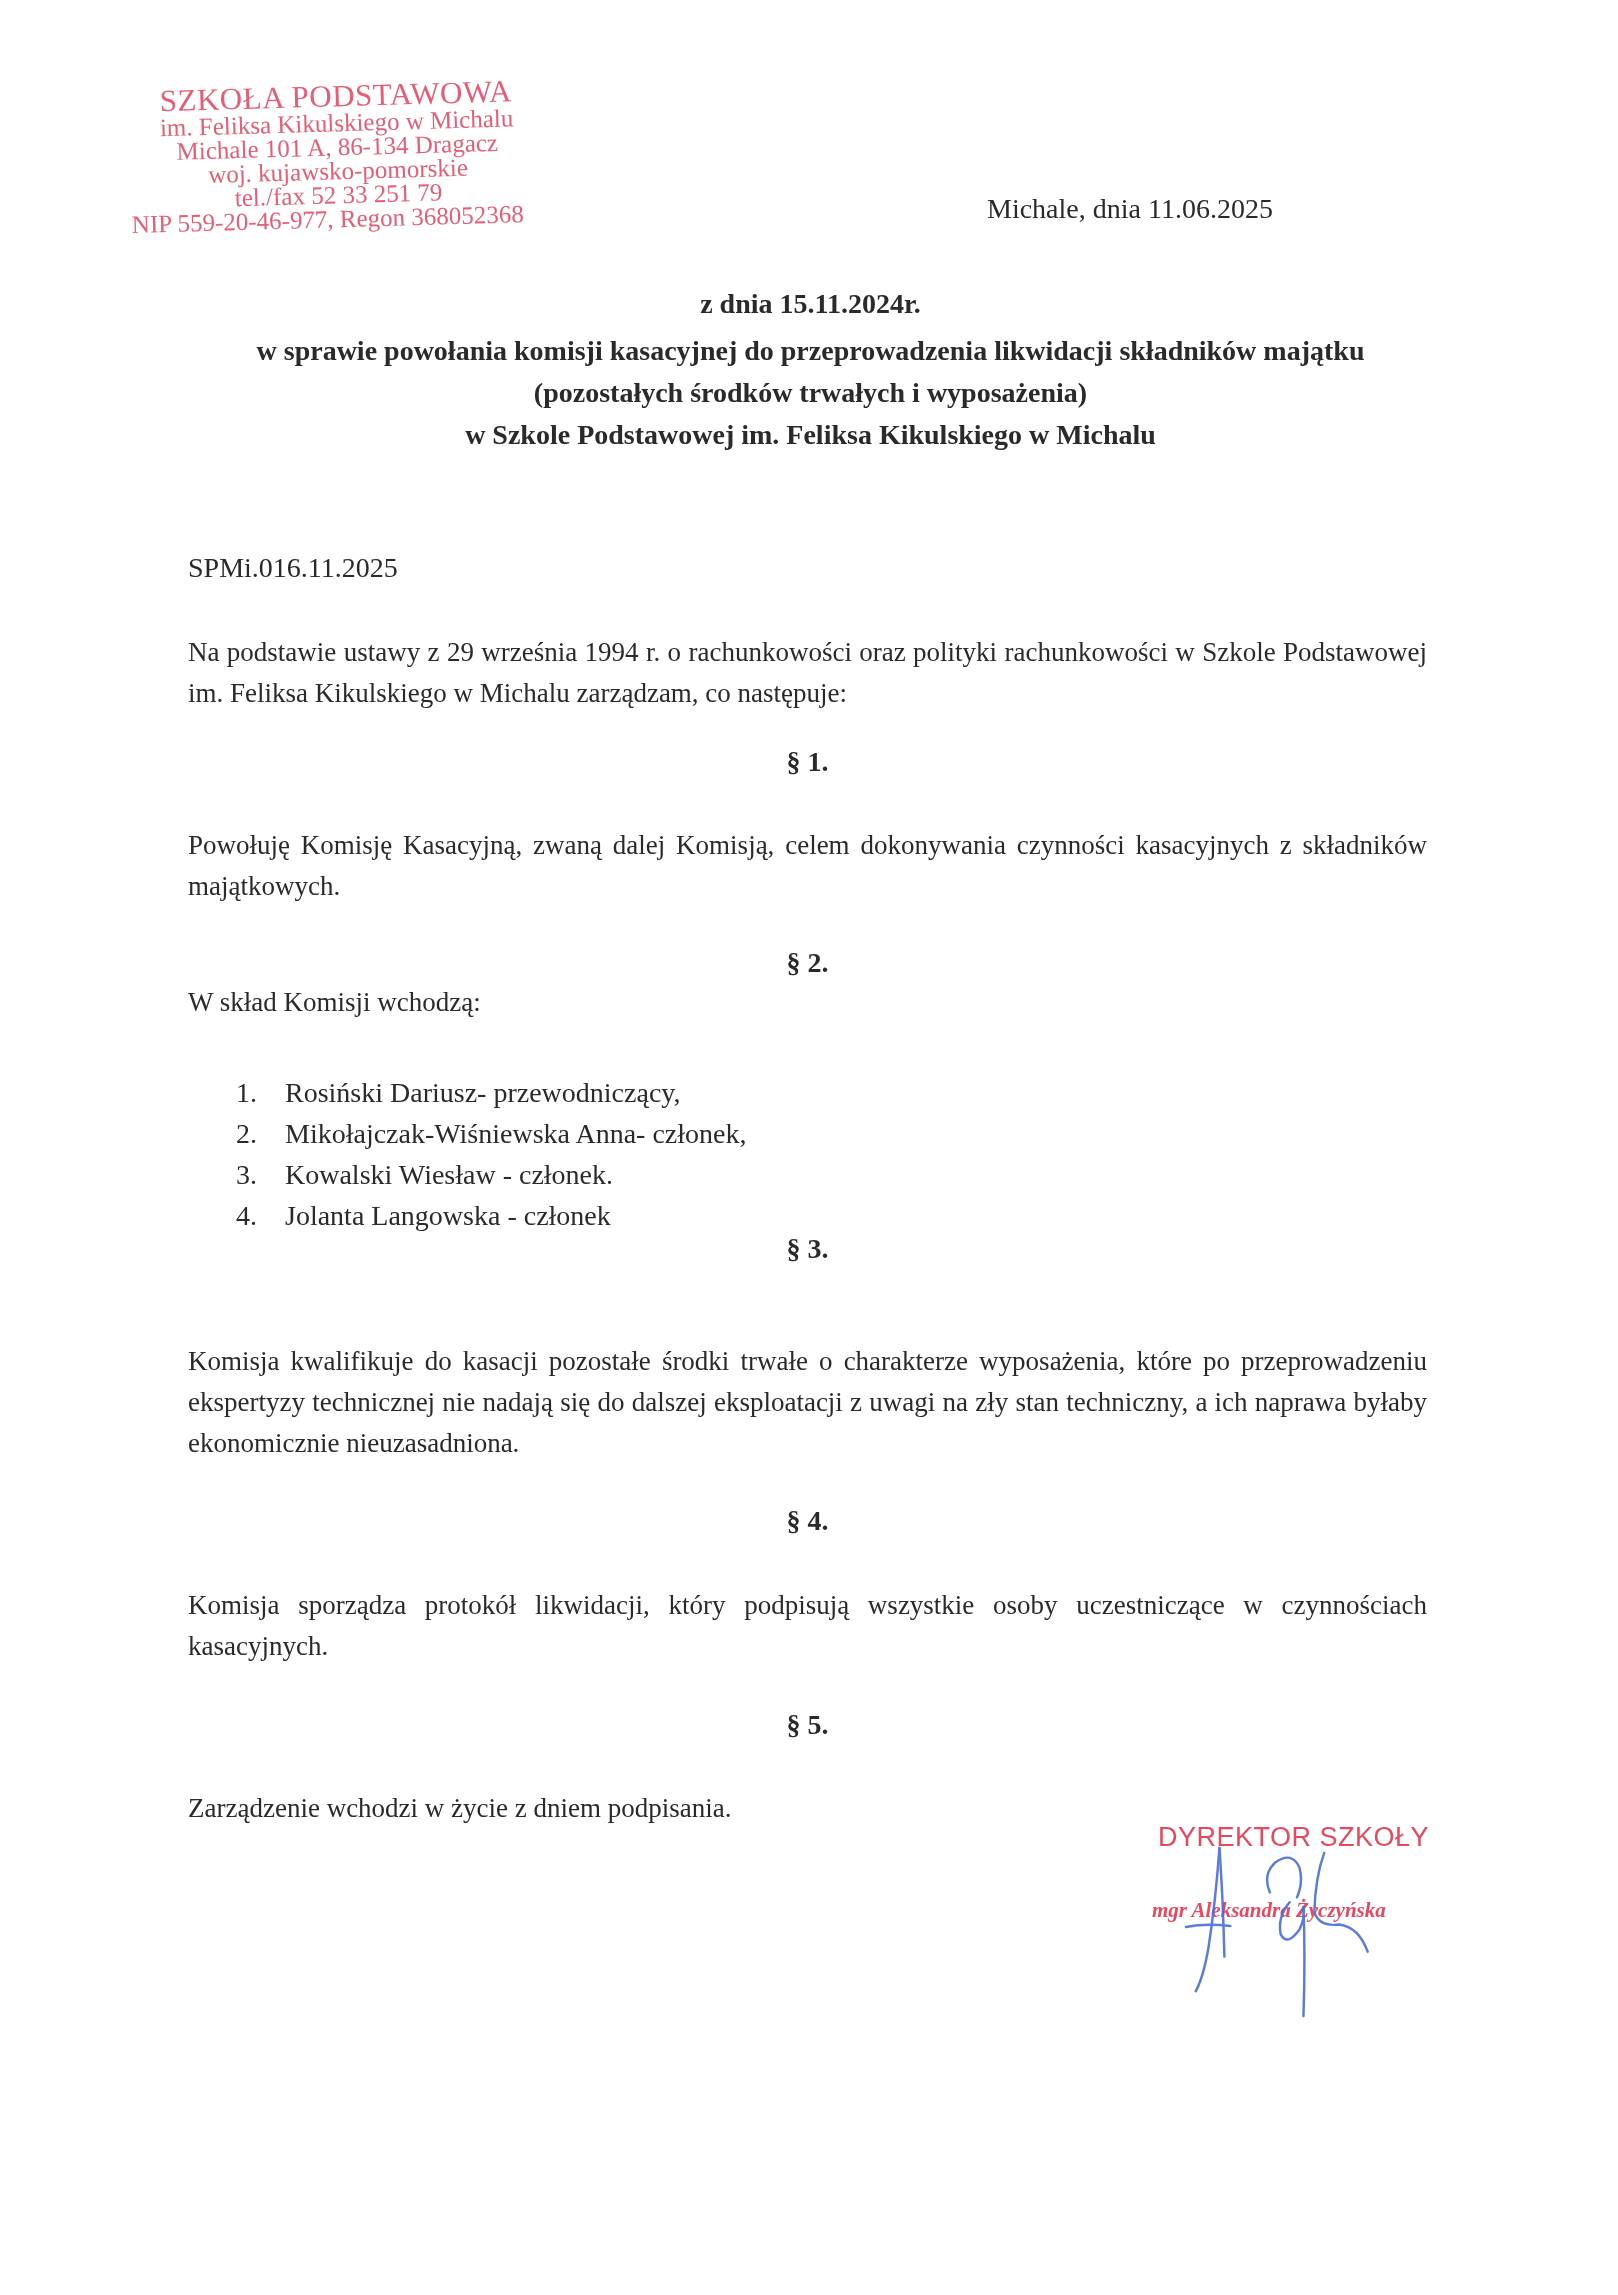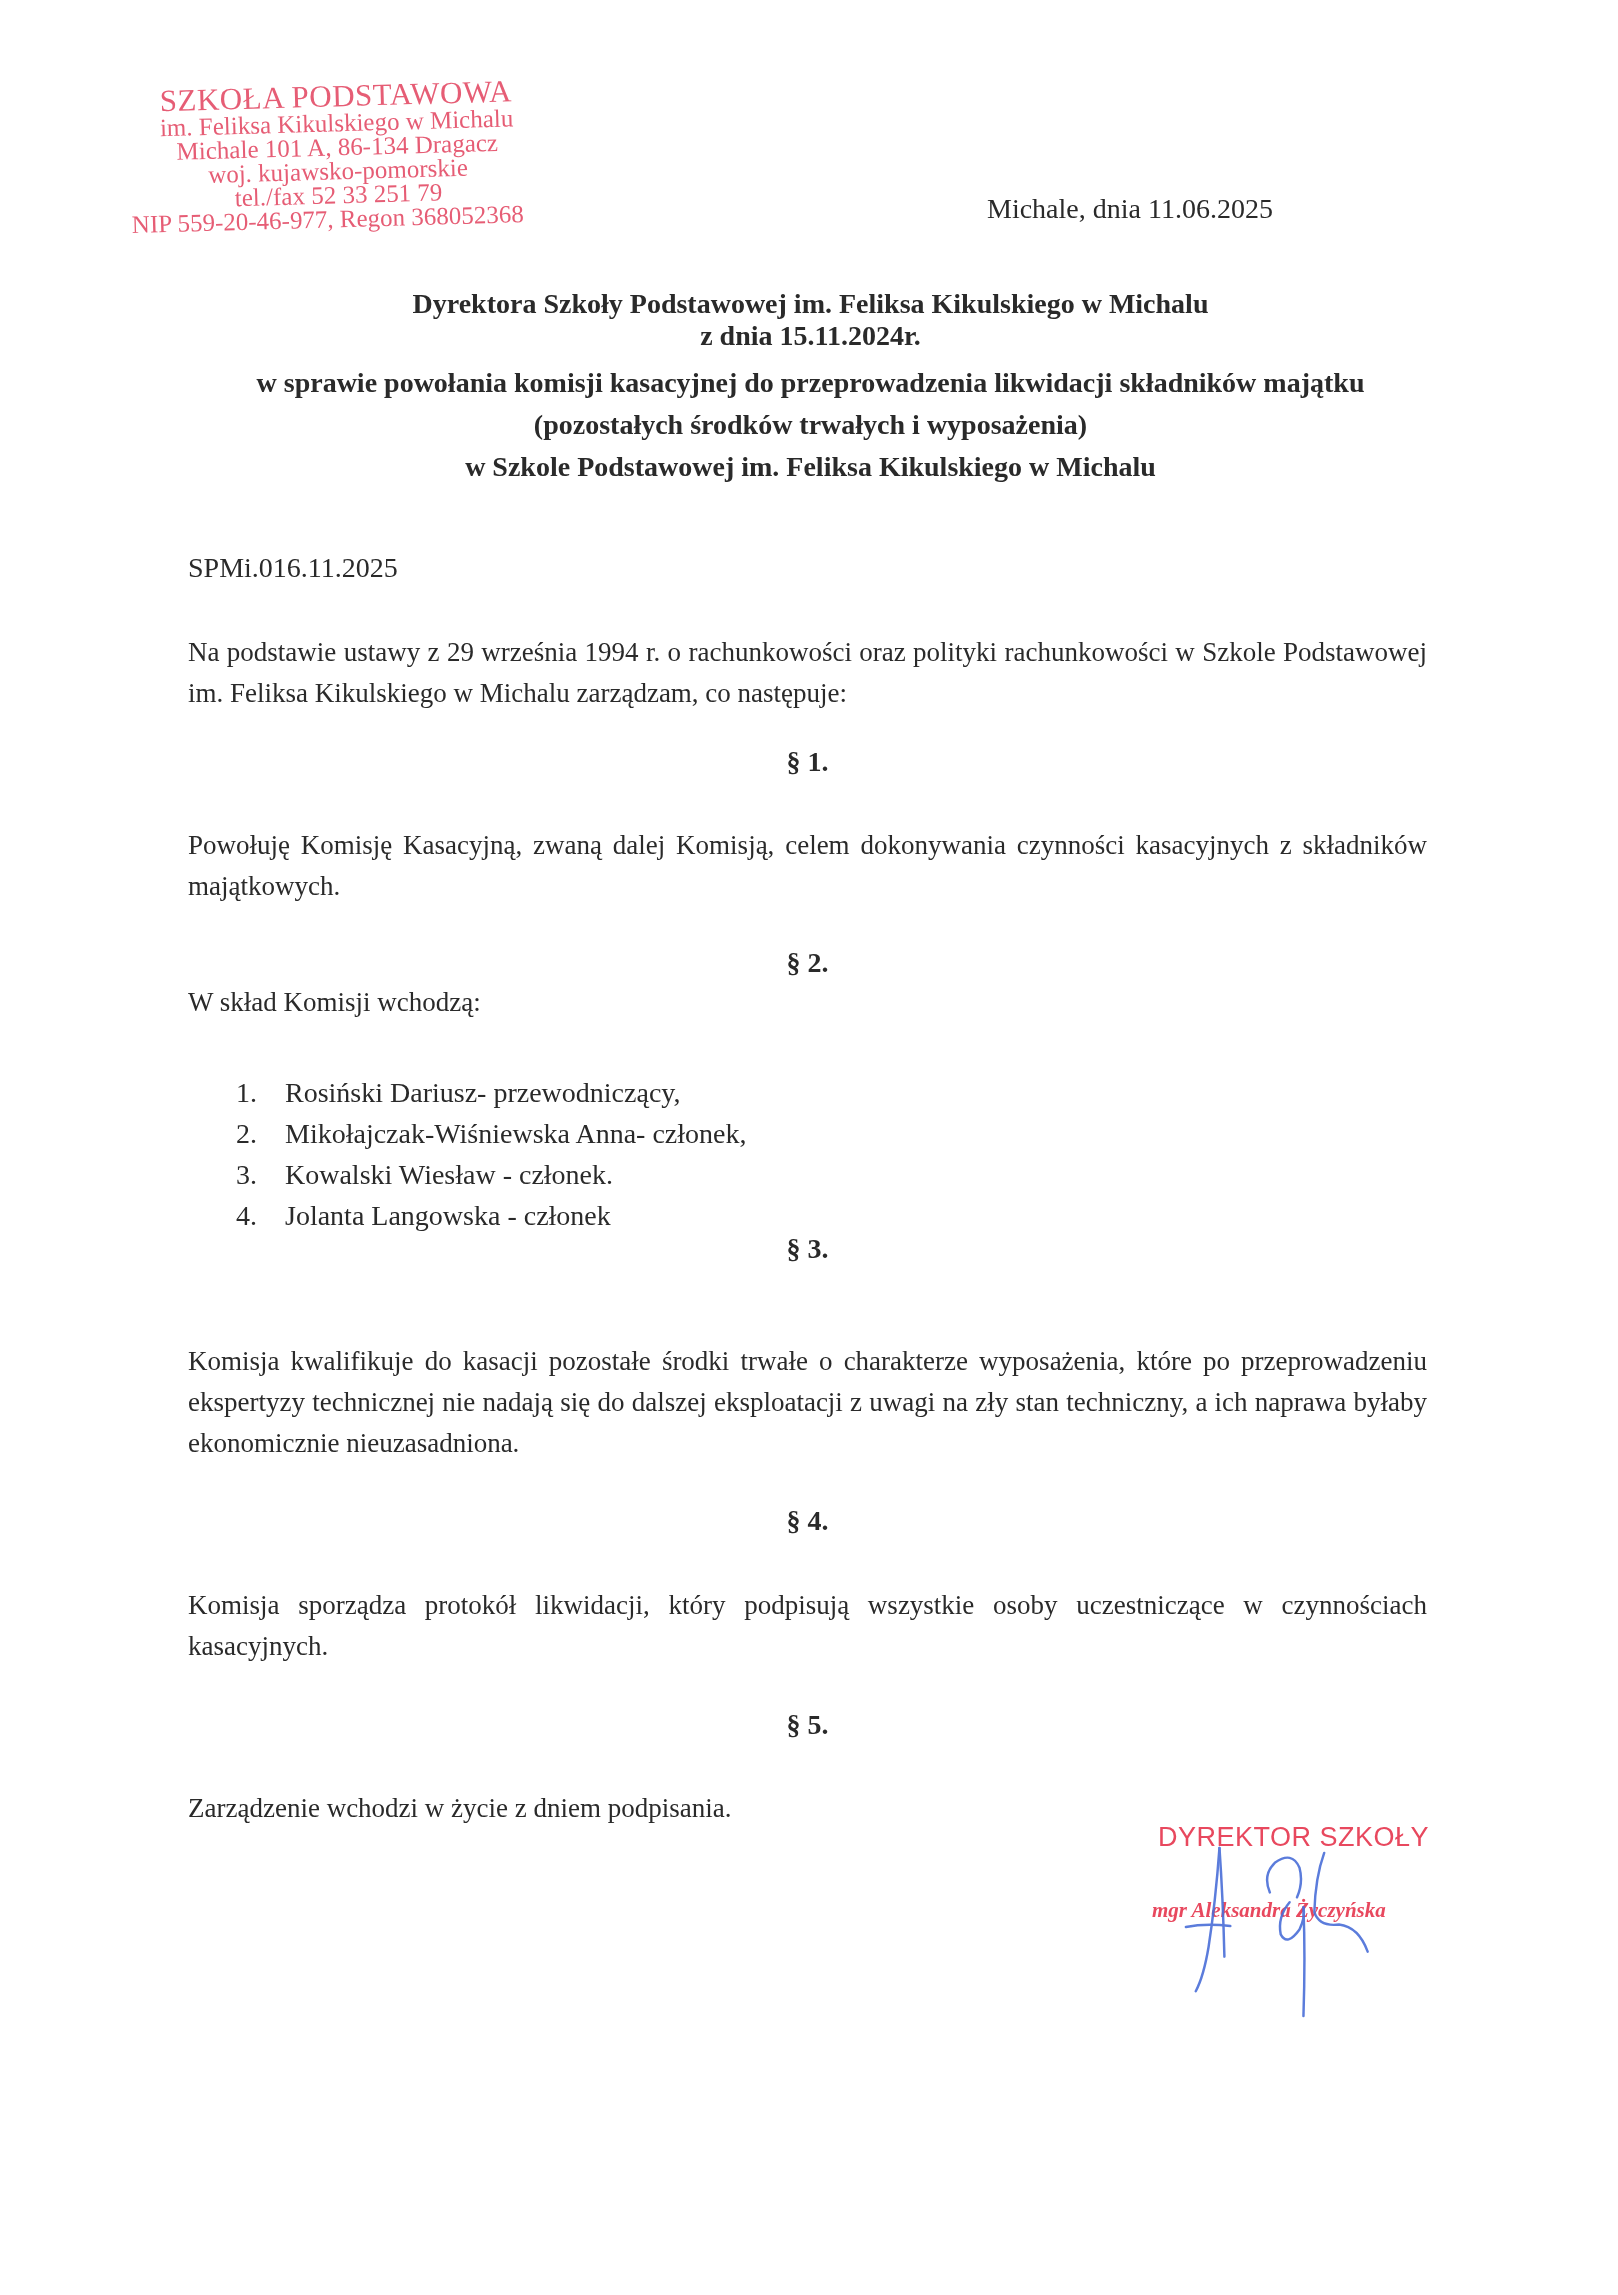--- a/index.html
+++ b/index.html
@@ -57,21 +57,20 @@
   <div class="s-line l1">im. Feliksa Kikulskiego w Michalu</div>
   <div class="s-line">Michale 101 A, 86-134 Dragacz</div>
   <div class="s-line">woj. kujawsko-pomorskie</div>
   <div class="s-line">tel./fax 52 33 251 79</div>
   <div class="s-line l6">NIP 559-20-46-977, Regon 368052368</div>
 </div>
 
 <div class="abs place-date">Michale, dnia 11.06.2025</div>
 
 <div class="abs heading">
-  <div class="h">Dyrektora Szkoły Podstawowej im. Feliksa Kikulskiego w Michalu</div>
   <div class="h">z dnia 15.11.2024r.</div>
   <div class="gap"></div>
   <div class="h sub">w sprawie powołania komisji kasacyjnej do przeprowadzenia likwidacji składników majątku</div>
   <div class="h sub">(pozostałych środków trwałych i wyposażenia)</div>
   <div class="h sub">w Szkole Podstawowej im. Feliksa Kikulskiego w Michalu</div>
 </div>
 
 <div class="abs ref">SPMi.016.11.2025</div>
 
 <div class="abs body-text" style="top:632px">Na podstawie ustawy z 29 września 1994 r. o rachunkowości oraz polityki rachunkowości w Szkole Podstawowej im. Feliksa Kikulskiego w Michalu zarządzam, co następuje:</div>

